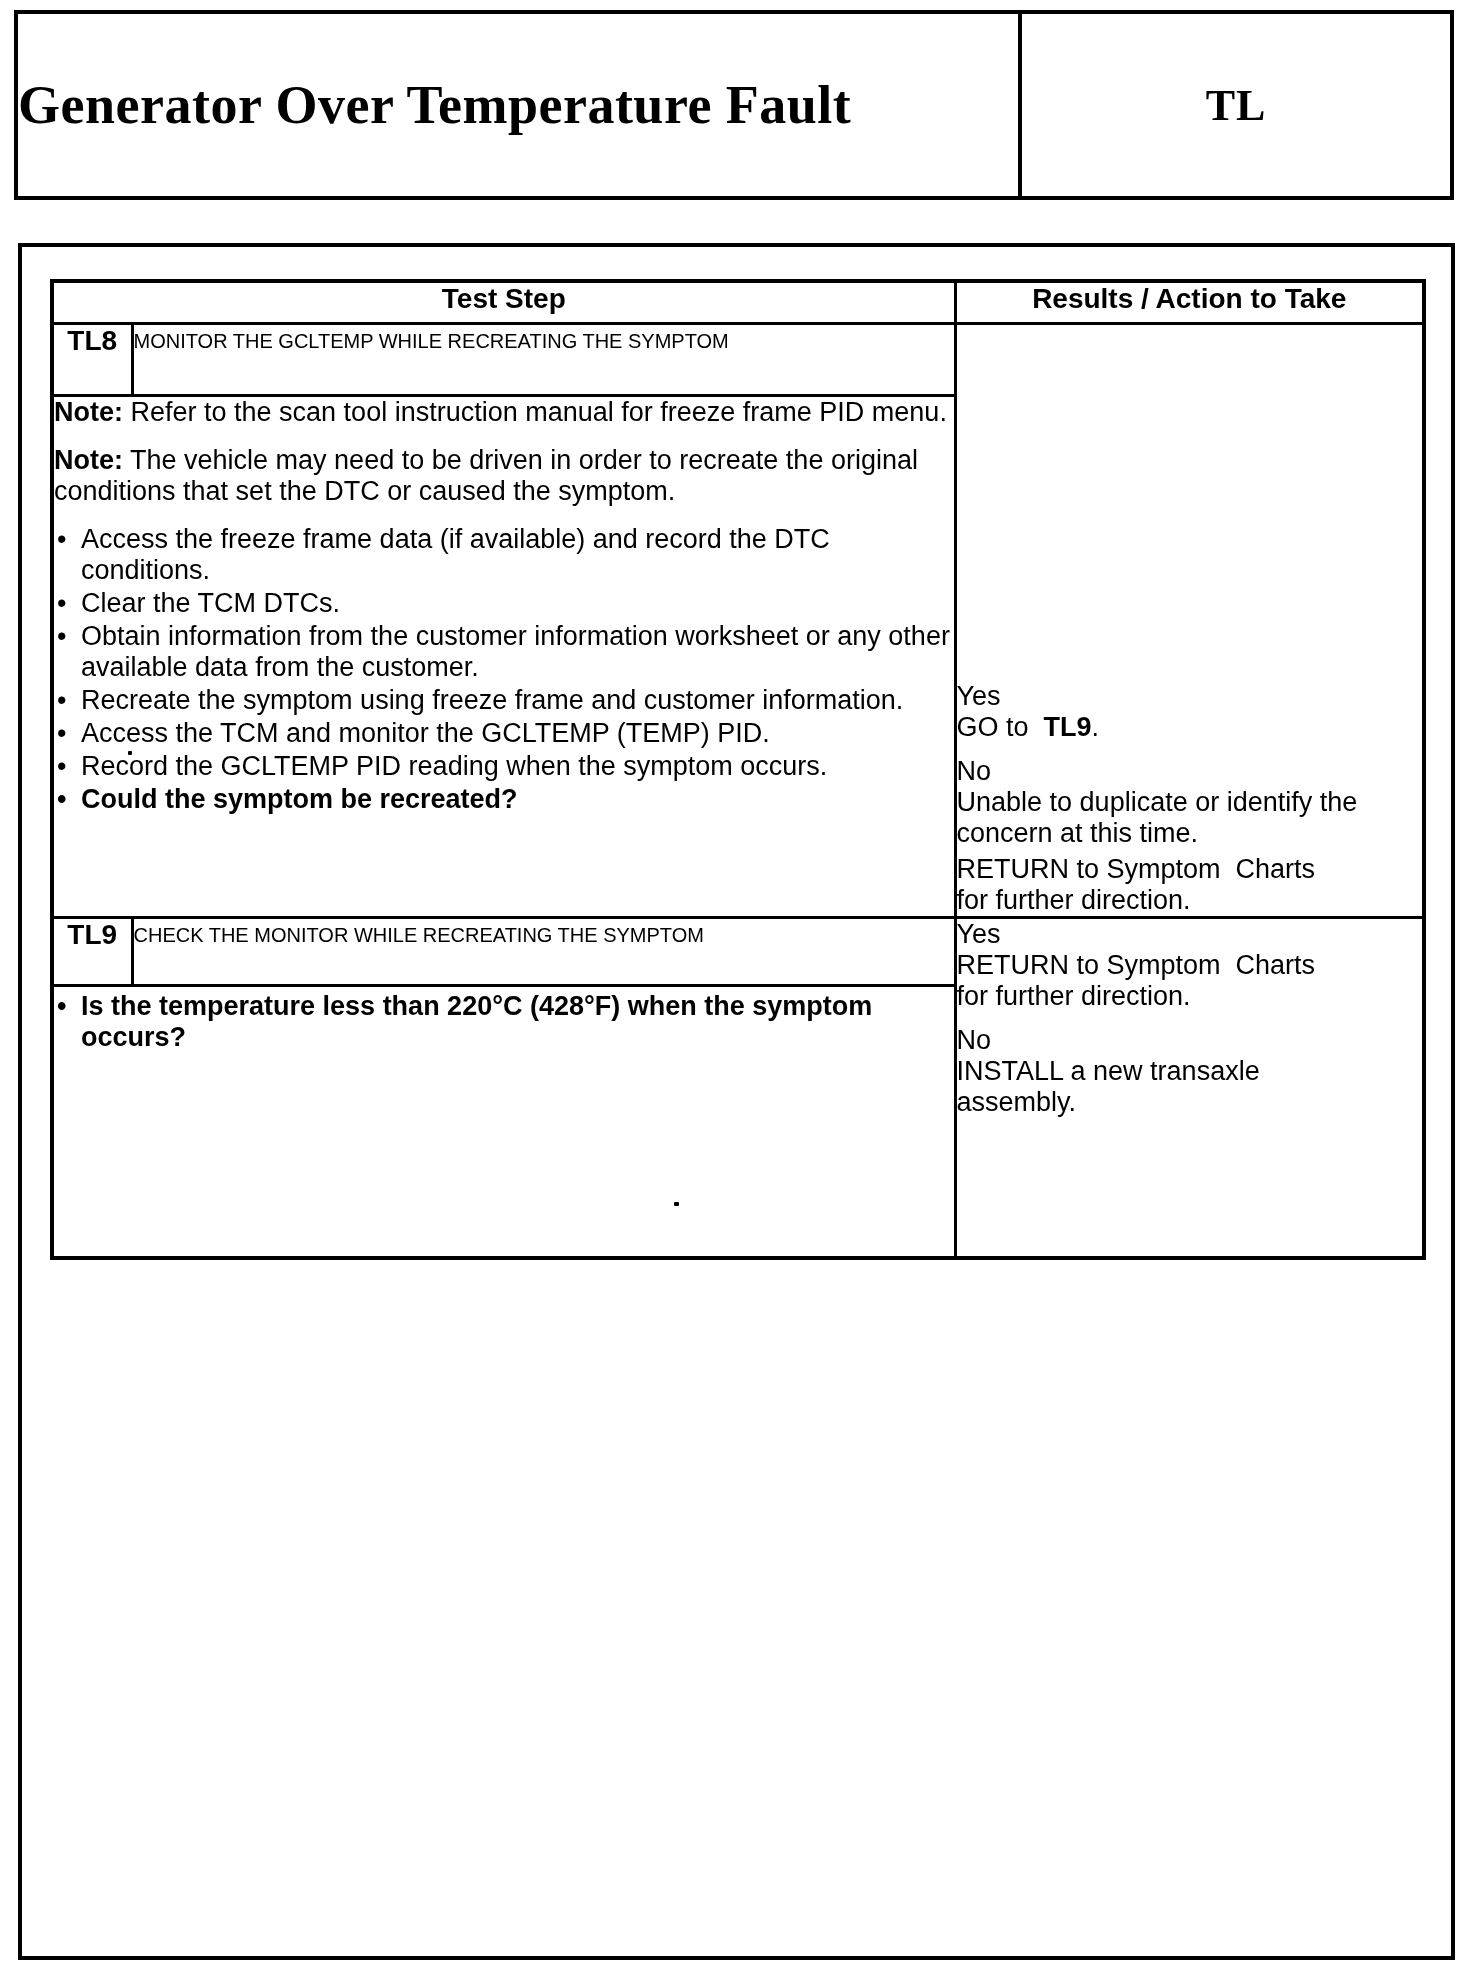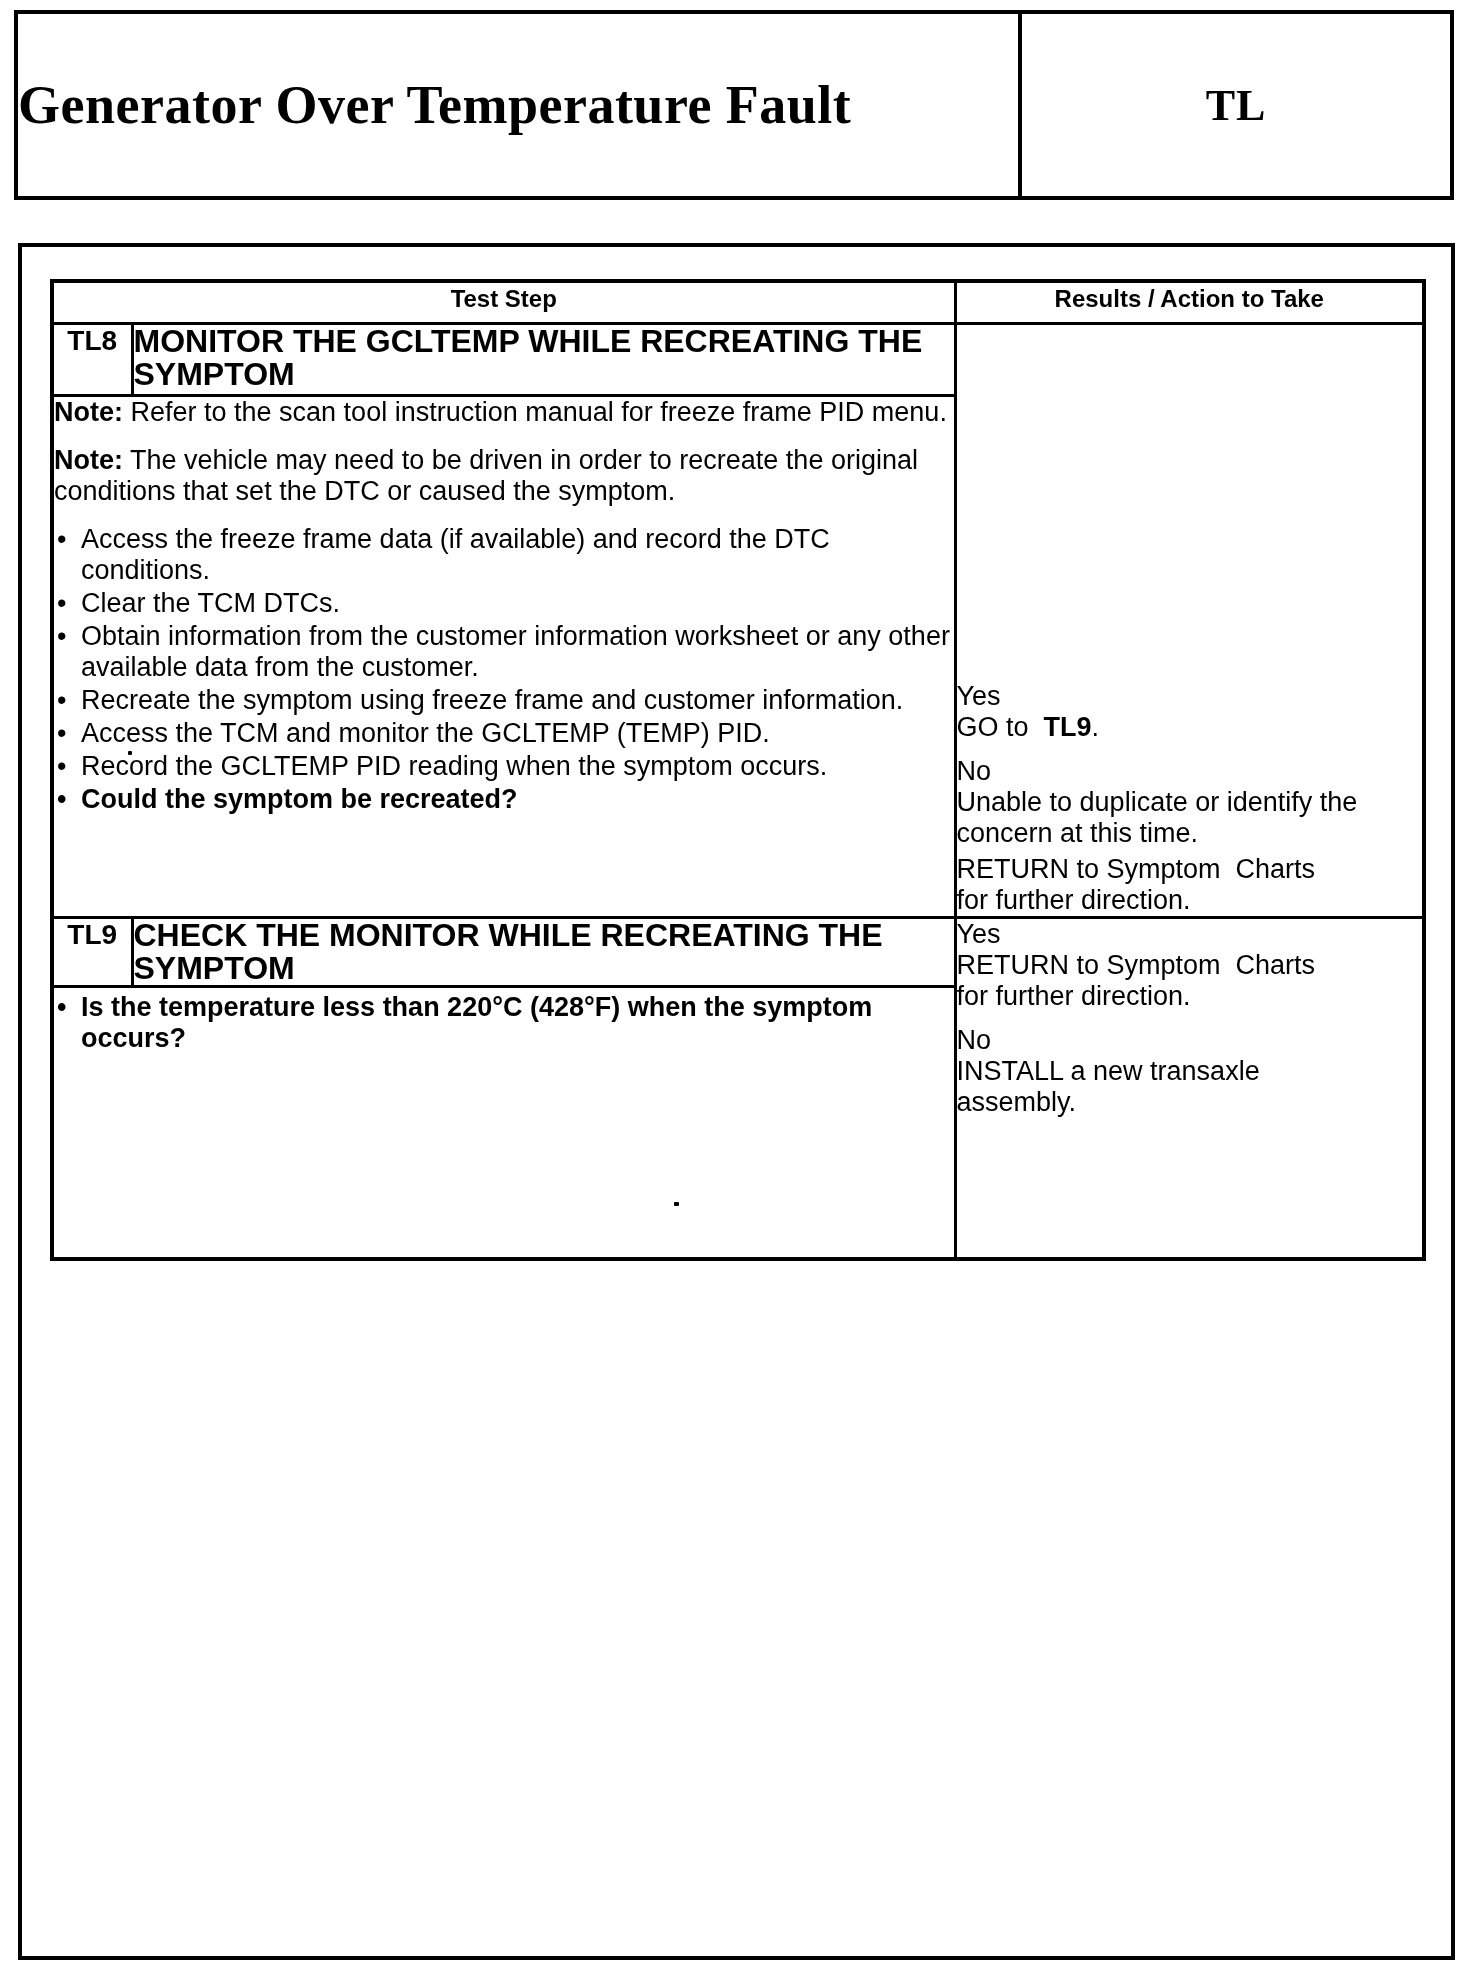--- a/index.html
+++ b/index.html
@@ -40,28 +40,28 @@
   table.test-table th, table.test-table td {
     border:3px solid #000; padding:0; vertical-align:top;
     overflow:hidden; box-sizing:border-box;
   }
   tr.head-row     { height:42px; }
   tr.title-row.step-0 { height:72px; }
   tr.body-row.step-0  { height:522px; }
   tr.title-row.step-1 { height:68px; }
   tr.body-row.step-1  { height:273px; }
   th.col-header {
-    font-weight:bold; font-size:24px; text-align:center; vertical-align:middle;
+    font-weight:bold; font-size:28px; text-align:center; vertical-align:middle;
     padding:2px 4px;
   }
   td.id-cell {
     font-weight:bold; font-size:28px; text-align:center; padding-top:4px;
   }
   td.title-cell {
-    font-weight:bold; font-size:32px; line-height:33px; padding:3px 6px 0 14px;
+    font-weight:normal; font-size:20px; line-height:33px; padding:3px 6px 0 14px;
   }
   td.body-cell { padding:12px 40px 0 97px; }
   .note  { margin:0 0 17px 0; }
   .note b { font-weight:bold; }
   ul.bullets { margin:4px 0 0 4px; padding:0 0 0 23px; list-style:none; }
   ul.bullets li { position:relative; margin:0 0 2px 0; }
   ul.bullets li::before { content:"\2022"; position:absolute; left:-24px; }
   ul.bullets li.b { font-weight:bold; }
   td.results-cell { padding:10px 12px 8px 14px; }
   td.results-cell.align-bottom { vertical-align:bottom; }

